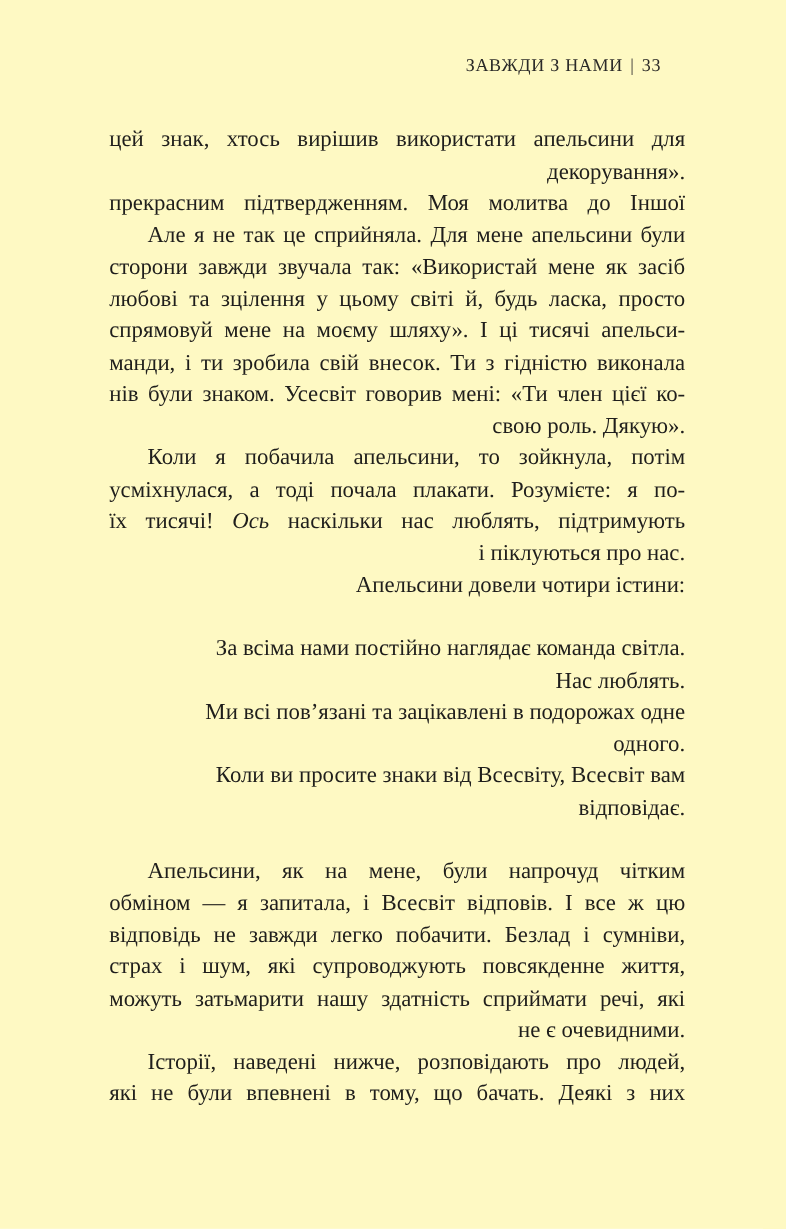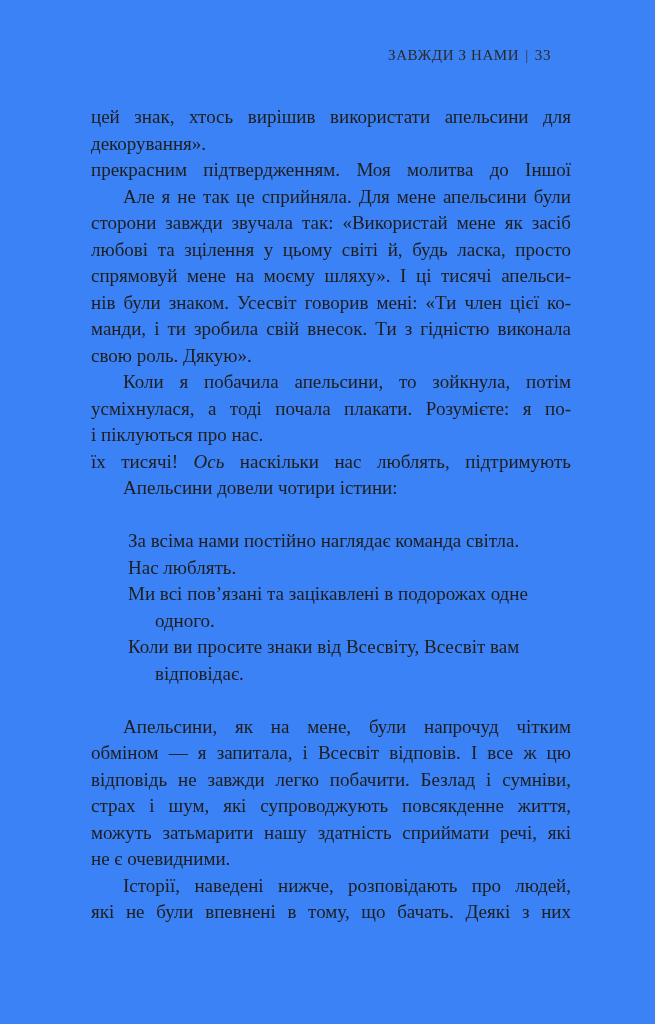--- a/index.html
+++ b/index.html
@@ -4,21 +4,21 @@
 <style>
   html, body { margin: 0; padding: 0; }
   body {
     width: 655px; height: 1024px;
     background: #ffffff;
     font-family: "Liberation Serif", "DejaVu Serif", serif;
   }
   .page {
     position: relative;
     width: 655px; height: 1024px;
-    background: #3b82f6;
+    background: #fef9c3;
     color: #1f1e1c;
     overflow: hidden;
   }
   .running-header {
     position: absolute;
     top: 47px;
     right: 104px;
     font-size: 15px;
     letter-spacing: 0.6px;
     white-space: nowrap;
@@ -34,20 +34,21 @@
     position: absolute;
     top: 104px;
     left: 91px;
     width: 480px;
     font-size: 19px;
   }
   .line {
     height: 26.5px;
     line-height: 26.5px;
     white-space: nowrap; 
+    text-align: right;
   }
   .line.just {
     white-space: normal;
     text-align: justify;
     text-align-last: justify;
   }
   .line.indent { text-indent: 32px; }
   .line.list-first { padding-left: 37px; }
   .line.list-cont { padding-left: 64px; }
   .line.spacer { height: 26.5px; }
@@ -63,27 +64,27 @@
   </div>
 
   <div class="body-text" id="body-text">
       <div class="line  just"><span>цей знак, хтось вирішив використати апельсини для</span></div>
       <div class="line"><span>декорування».</span></div>
       <div class="line  just"><span>прекрасним підтвердженням. Моя молитва до Іншої</span></div>
       <div class="line  indent just"><span>Але я не так це сприйняла. Для мене апельсини були</span></div>
       <div class="line  just"><span>сторони завжди звучала так: «Використай мене як засіб</span></div>
       <div class="line  just"><span>любові та зцілення у цьому світі й, будь ласка, просто</span></div>
       <div class="line  just"><span>спрямовуй мене на моєму шляху». І ці тисячі апельси-</span></div>
+      <div class="line  just"><span>манди, і ти зробила свій внесок. Ти з гідністю виконала</span></div>
       <div class="line  just"><span>нів були знаком. Усесвіт говорив мені: «Ти член цієї ко-</span></div>
-      <div class="line  just"><span>манди, і ти зробила свій внесок. Ти з гідністю виконала</span></div>
       <div class="line"><span>свою роль. Дякую».</span></div>
       <div class="line  indent just"><span>Коли я побачила апельсини, то зойкнула, потім</span></div>
       <div class="line  just"><span>усміхнулася, а тоді почала плакати. Розумієте: я по-</span></div>
+      <div class="line  just"><span>їх тисячі! </span><span class="it">Ось</span><span> наскільки нас люблять, підтримують</span></div>
       <div class="line"><span>і піклуються про нас.</span></div>
-      <div class="line  just"><span>їх тисячі! </span><span class="it">Ось</span><span> наскільки нас люблять, підтримують</span></div>
       <div class="line  indent"><span>Апельсини довели чотири істини:</span></div>
       <div class="line spacer"></div>
       <div class="line list-first"><span>За всіма нами постійно наглядає команда світла.</span></div>
       <div class="line list-first"><span>Нас люблять.</span></div>
       <div class="line list-first"><span>Ми всі пов’язані та зацікавлені в подорожах одне</span></div>
       <div class="line list-cont"><span>одного.</span></div>
       <div class="line list-first"><span>Коли ви просите знаки від Всесвіту, Всесвіт вам</span></div>
       <div class="line list-cont"><span>відповідає.</span></div>
       <div class="line spacer"></div>
       <div class="line  indent just"><span>Апельсини, як на мене, були напрочуд чітким</span></div>

